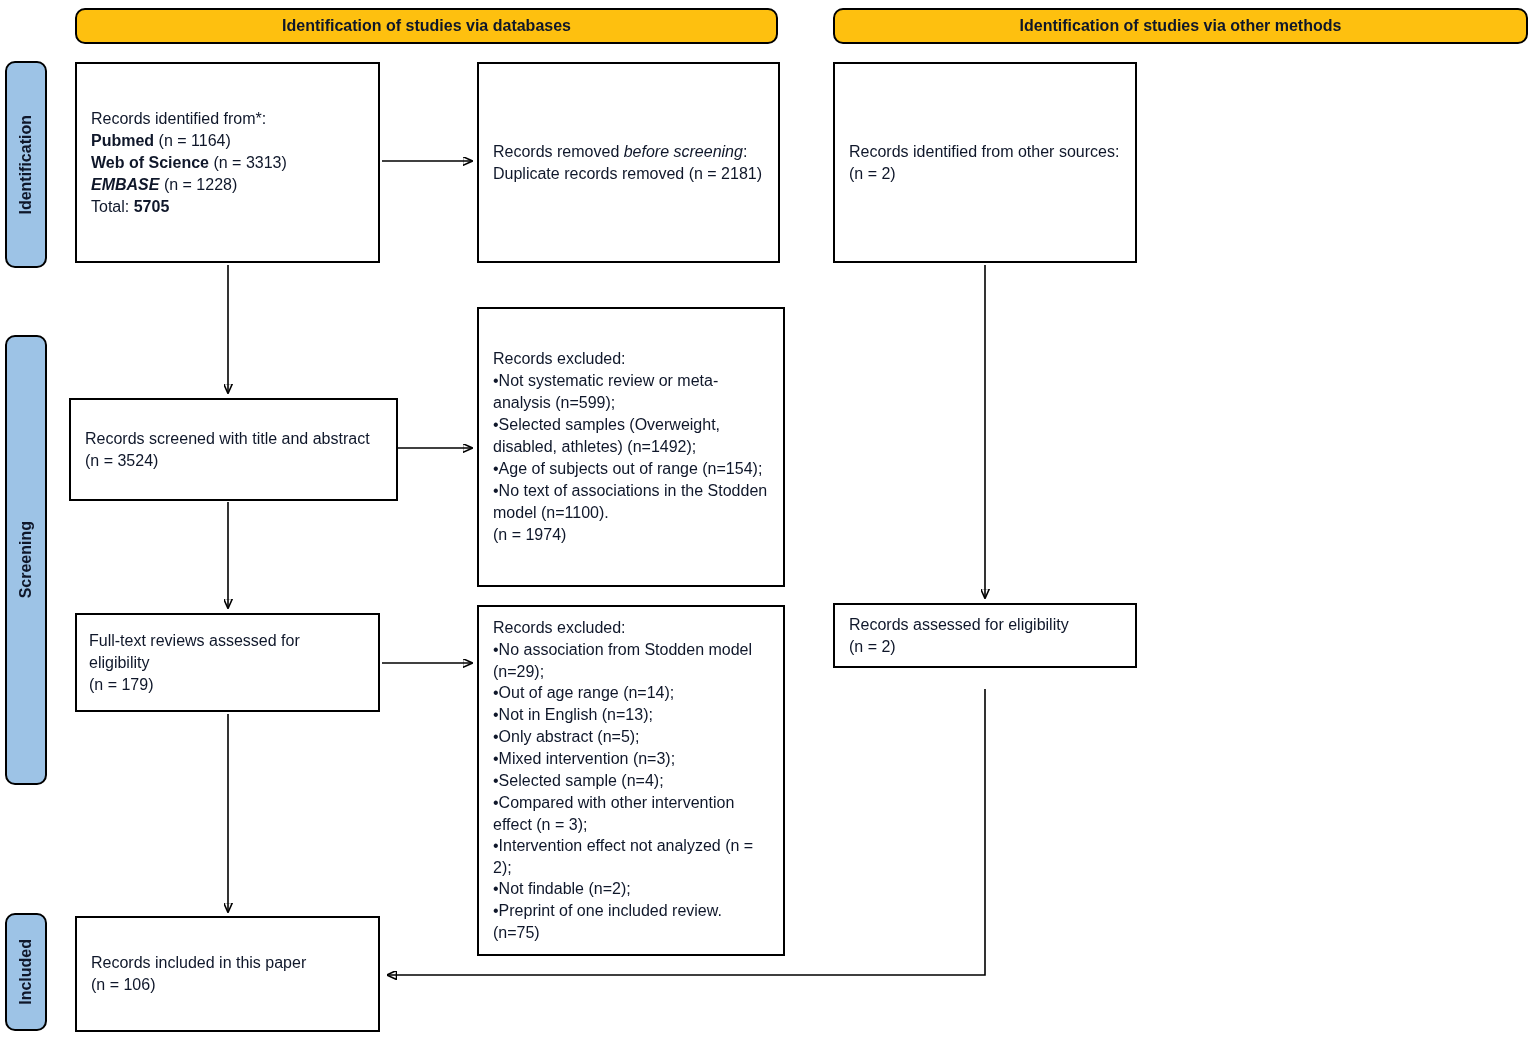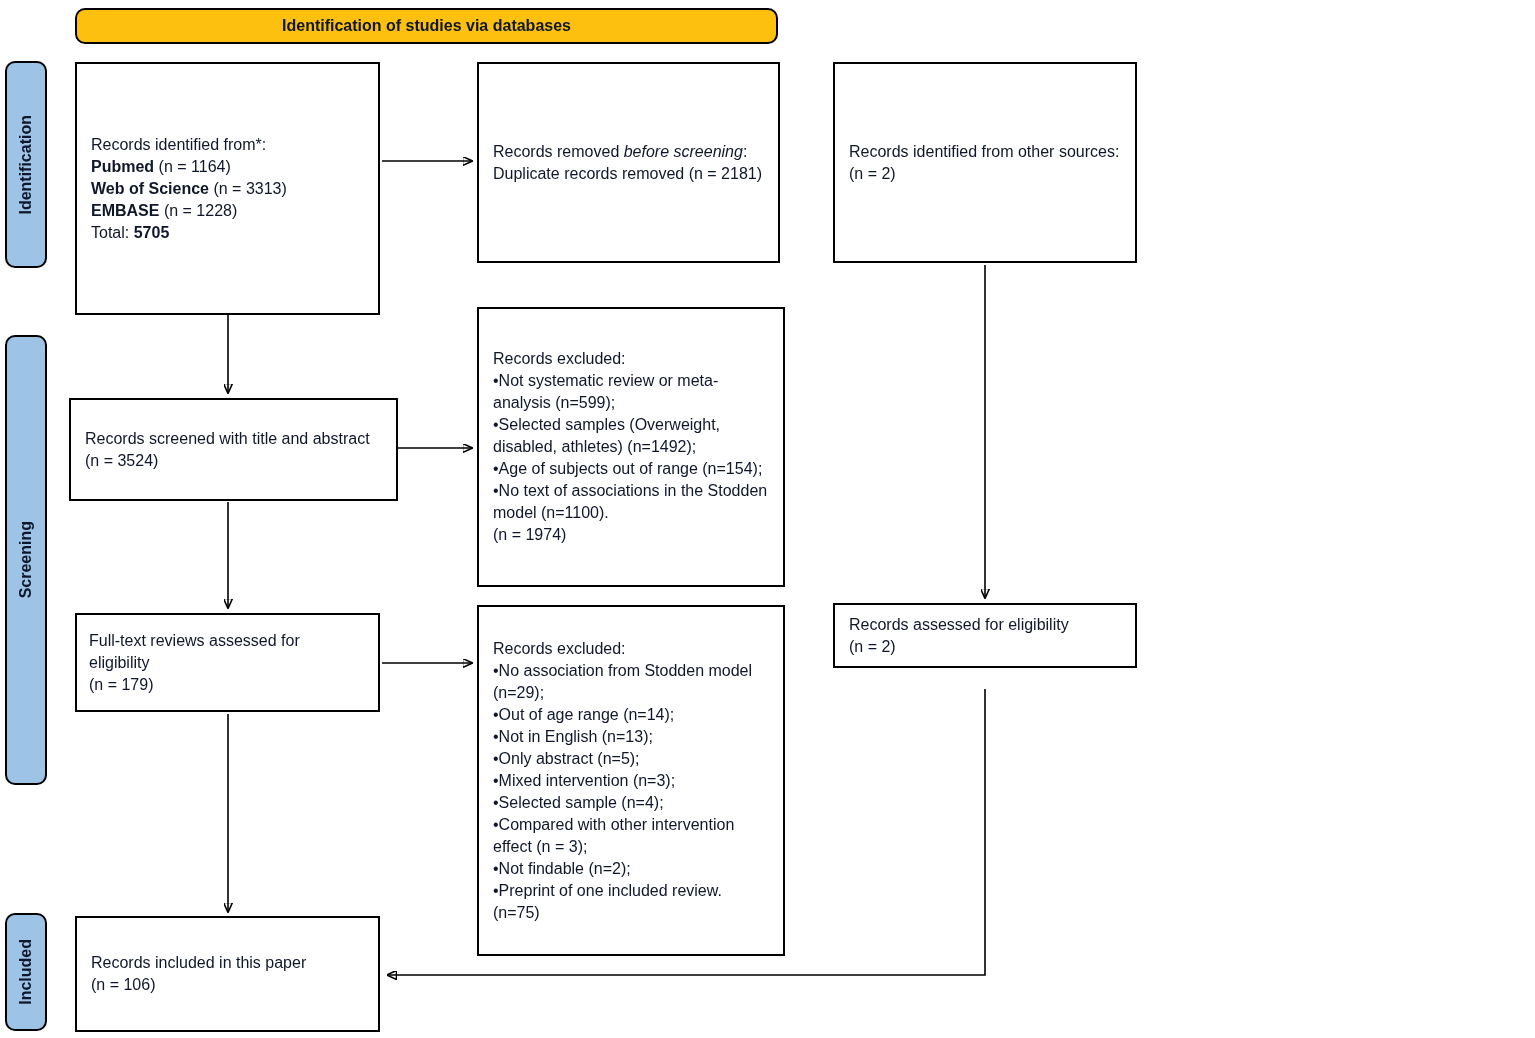--- a/index.html
+++ b/index.html
@@ -89,36 +89,39 @@
     <line x1="382" y1="448" x2="471" y2="448" marker-end="url(#ah)"></line>
     <line x1="228" y1="502" x2="228" y2="607" marker-end="url(#ah)"></line>
     <line x1="382" y1="663" x2="471" y2="663" marker-end="url(#ah)"></line>
     <line x1="228" y1="714" x2="228" y2="911" marker-end="url(#ah)"></line>
     <path d="M985,689 L985,975 L388,975" marker-end="url(#ah)"></path>
   </svg>
 
   <div class="hdr" style="left:75px; top:8px; width:703px; height:36px;">
     <span>Identification of studies via databases</span>
   </div>
+  <div class="hdr" style="left:833px; top:8px; width:695px; height:36px;">
+    <span>Identification of studies via other methods</span>
+  </div>
 
   <div class="stage" style="left:5px; top:61px; width:42px; height:207px;">
     <span class="vtext">Identification</span>
   </div>
   <div class="stage" style="left:5px; top:335px; width:42px; height:450px;">
     <span class="vtext">Screening</span>
   </div>
   <div class="stage" style="left:5px; top:913px; width:42px; height:118px;">
     <span class="vtext">Included</span>
   </div>
 
-  <div class="nbox" style="left:75px; top:62px; width:305px; height:253px;">
+  <div class="nbox" style="left:75px; top:62px; width:305px; height:201px;">
       <div class="line"><span>Records identified from*:</span></div>
       <div class="line"><span style="font-weight: bold;">Pubmed</span><span> (n = 1164)</span></div>
       <div class="line"><span style="font-weight: bold;">Web of Science</span><span> (n = 3313)</span></div>
-      <div class="line"><span style="font-weight: bold;">EMBASE</span><span> (n = 1228)</span></div>
+      <div class="line"><span style="font-weight: bold; font-style: italic;">EMBASE</span><span> (n = 1228)</span></div>
       <div class="line"><span>Total: </span><span style="font-weight: bold;">5705</span></div>
     </div>
 
   <div class="nbox" style="left:477px; top:62px; width:303px; height:201px;">
       <div class="line"><span>Records removed </span><span style="font-style: italic;">before screening</span><span>:</span></div>
       <div class="line"><span>Duplicate records removed (n = 2181)</span></div>
     </div>
 
   <div class="nbox" style="left:833px; top:62px; width:304px; height:201px;">
       <div class="line"><span>Records identified from other sources:</span></div>
@@ -146,20 +149,21 @@
 
   <div class="nbox" style="left:477px; top:605px; width:308px; height:351px;">
       <div class="line"><span>Records excluded:</span></div>
       <div class="line"><span>•No association from Stodden model (n=29);</span></div>
       <div class="line"><span>•Out of age range (n=14);</span></div>
       <div class="line"><span>•Not in English (n=13);</span></div>
       <div class="line"><span>•Only abstract (n=5);</span></div>
       <div class="line"><span>•Mixed intervention (n=3);</span></div>
       <div class="line"><span>•Selected sample (n=4);</span></div>
       <div class="line"><span>•Compared with other intervention effect (n = 3);</span></div>
+      <div class="line"><span>•Intervention effect not analyzed (n = 2);</span></div>
       <div class="line"><span>•Not findable (n=2);</span></div>
       <div class="line"><span>•Preprint of one included review.</span></div>
       <div class="line"><span>(n=75)</span></div>
     </div>
 
   <div class="nbox" style="left:833px; top:603px; width:304px; height:65px;">
       <div class="line"><span>Records assessed for eligibility</span></div>
       <div class="line"><span>(n = 2)</span></div>
     </div>
 

